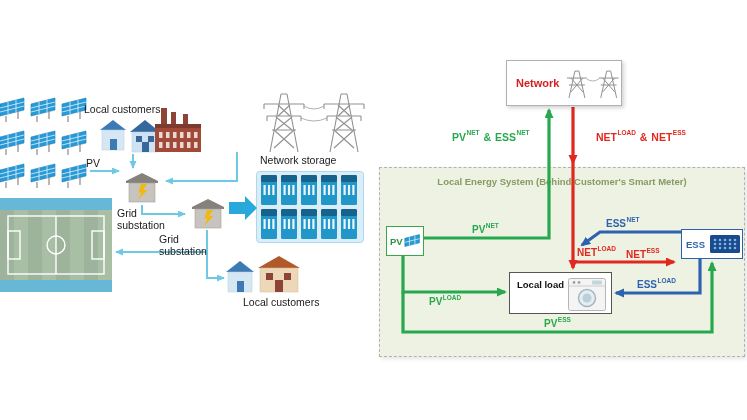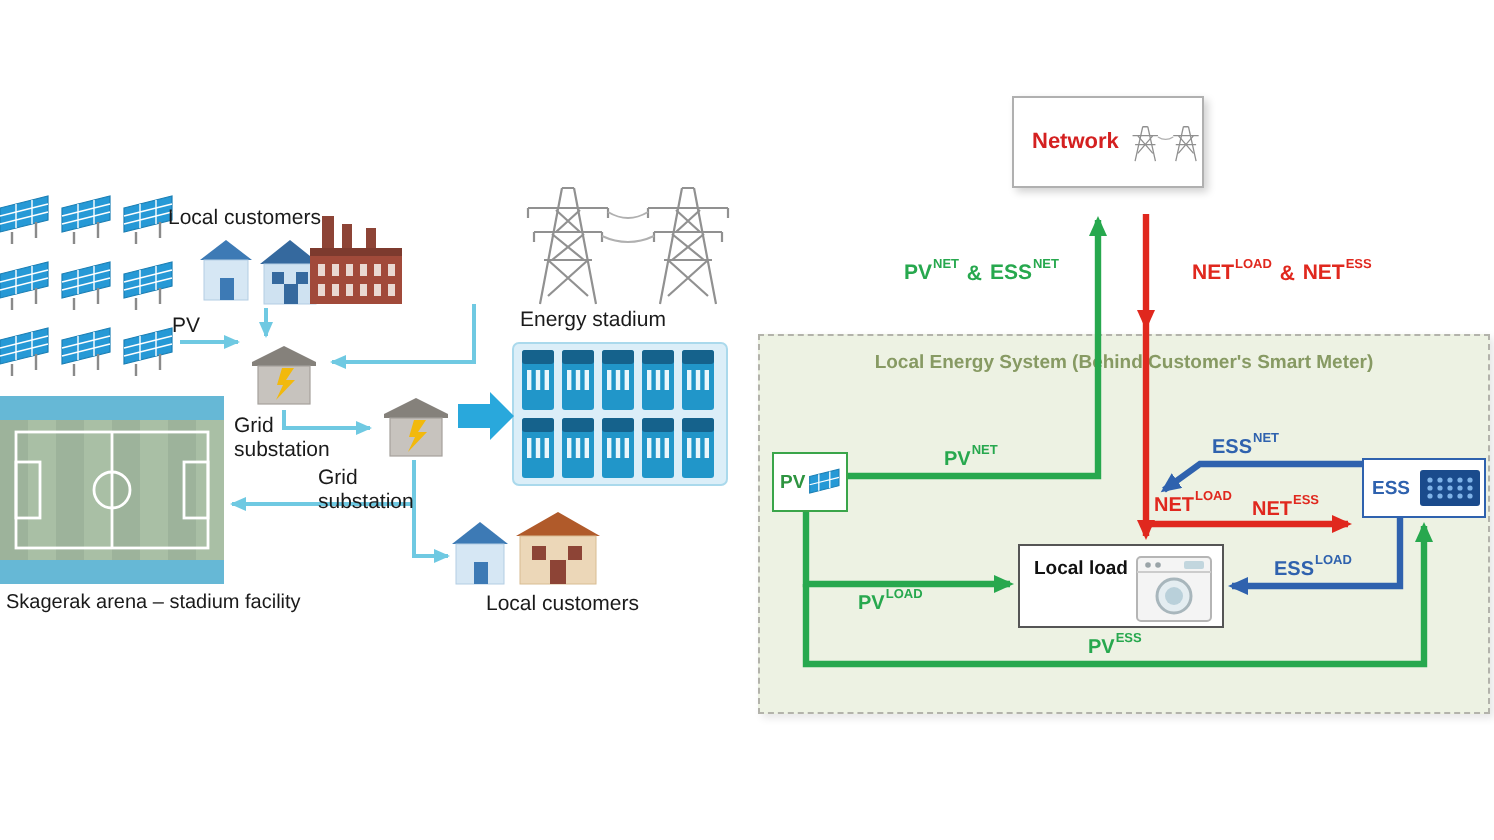--- a/index.html
+++ b/index.html
@@ -8,21 +8,21 @@
   .abs{position:absolute;}
   .lbl{position:absolute;font-size:10.5px;line-height:1.15;color:#1a1a1a;z-index:3;}
   .wires{position:absolute;left:0;top:0;z-index:2;pointer-events:none;}
   .icon{z-index:1;}
   
   .dashedbox{position:absolute;left:379px;top:167px;width:366px;height:190px;
              background:#edf2e3;border:1.6px dashed #b3b3ab;box-sizing:border-box;z-index:0;
              box-shadow:2px 2px 4px rgba(0,0,0,.10);}
   .systitle{position:absolute;left:379px;top:176px;width:366px;text-align:center;
             font-size:9.5px;font-weight:bold;color:#879a63;z-index:1;}
-  .netbox{position:absolute;left:506px;top:48px;width:96px;height:46px;background:#ffffff;
+  .netbox{position:absolute;left:506px;top:60px;width:116px;height:46px;background:#ffffff;
           border:1px solid #b0b0b0;box-sizing:border-box;z-index:3;
           box-shadow:2px 2px 4px rgba(0,0,0,.18);display:flex;align-items:center;justify-content:space-between;}
   .netbox .t{font-size:11px;font-weight:bold;color:#d42020;margin-left:9px;}
   .pvbox{position:absolute;left:386px;top:226px;width:38px;height:30px;background:#fff;
          border:1.6px solid #3aa54a;box-sizing:border-box;z-index:3;
          display:flex;align-items:center;justify-content:space-between;padding:0 2px 0 3px;}
   .pvbox .t{font-size:9.5px;font-weight:bold;color:#2e9440;}
   .essbox{position:absolute;left:681px;top:229px;width:62px;height:30px;background:#fff;
           border:1.6px solid #2f62ae;box-sizing:border-box;z-index:3;
           display:flex;align-items:center;justify-content:space-between;padding:0 2px 0 4px;}
@@ -164,21 +164,21 @@
   </svg>
   <div class="lbl" style="left:117px;top:207px;width:56px">Grid substation</div>
 
   <svg class="abs icon" style="left:190px;top:196px" width="36" height="34" viewBox="0 0 36 34">
     <polygon points="2,11 18,3 34,11 34,13 2,13" fill="#85817b"></polygon>
     <rect x="5" y="13" width="26" height="19" fill="#c7c3be" stroke="#a5a19c" stroke-width="0.6"></rect>
     <polygon points="17,14 23,14 19,20 23.5,20 14,30 17.5,22.5 14.5,22.5" fill="#f2b90d"></polygon>
   </svg>
   <div class="lbl" style="left:159px;top:233px;width:56px">Grid substation</div>
 
-  <div class="lbl" style="left:260px;top:154px">Energy stadium</div>
+  <div class="lbl" style="left:260px;top:154px">Network storage</div>
 
   <svg class="abs icon" style="left:256px;top:171px" width="108" height="72" viewBox="0 0 108 72">
     <rect x="0.5" y="0.5" width="107" height="71" rx="3" fill="#dbeef8" stroke="#aad9ec"></rect>
     <defs>
       <g id="bm">
         <rect x="0" y="0" width="16" height="30" rx="1.5" fill="#2196c9"></rect>
         <rect x="0" y="0" width="16" height="7" rx="1.5" fill="#15628c"></rect>
         <rect x="2.5" y="10" width="2.2" height="10" fill="#eaf6fb"></rect>
         <rect x="6.9" y="10" width="2.2" height="10" fill="#eaf6fb"></rect>
         <rect x="11.3" y="10" width="2.2" height="10" fill="#eaf6fb"></rect>
@@ -207,21 +207,20 @@
     <rect x="98" y="12" width="14" height="70" fill="#a9bfa5"></rect>
     <g stroke="#ffffff" stroke-width="1.4" fill="none">
       <rect x="8" y="18" width="96" height="58"></rect>
       <line x1="56" y1="18" x2="56" y2="76"></line>
       <circle cx="56" cy="47" r="9"></circle>
       <rect x="8" y="33" width="12" height="28"></rect>
       <rect x="92" y="33" width="12" height="28"></rect>
     </g>
   </svg>
 
-  <div class="lbl" style="left:3px;top:296px;font-size:10px">Skagerak arena – stadium facility</div>
 
   <svg class="abs icon" style="left:226px;top:254px" width="78" height="40" viewBox="0 0 78 40">
     <polygon points="0,18 14,7 28,18" fill="#3d7ab5"></polygon>
     <rect x="2" y="18" width="24" height="20" fill="#d6e7f4" stroke="#b3cde3" stroke-width="0.5"></rect>
     <rect x="11" y="27" width="7" height="11" fill="#3d7ab5"></rect>
     <polygon points="32,14 53,2 74,14" fill="#b05a2a"></polygon>
     <rect x="34" y="14" width="38" height="24" fill="#ecd7b8" stroke="#d8bc92" stroke-width="0.5"></rect>
     <rect x="40" y="19" width="7" height="7" fill="#8d4436"></rect>
     <rect x="58" y="19" width="7" height="7" fill="#8d4436"></rect>
     <rect x="49" y="26" width="8" height="12" fill="#8d4436"></rect>

